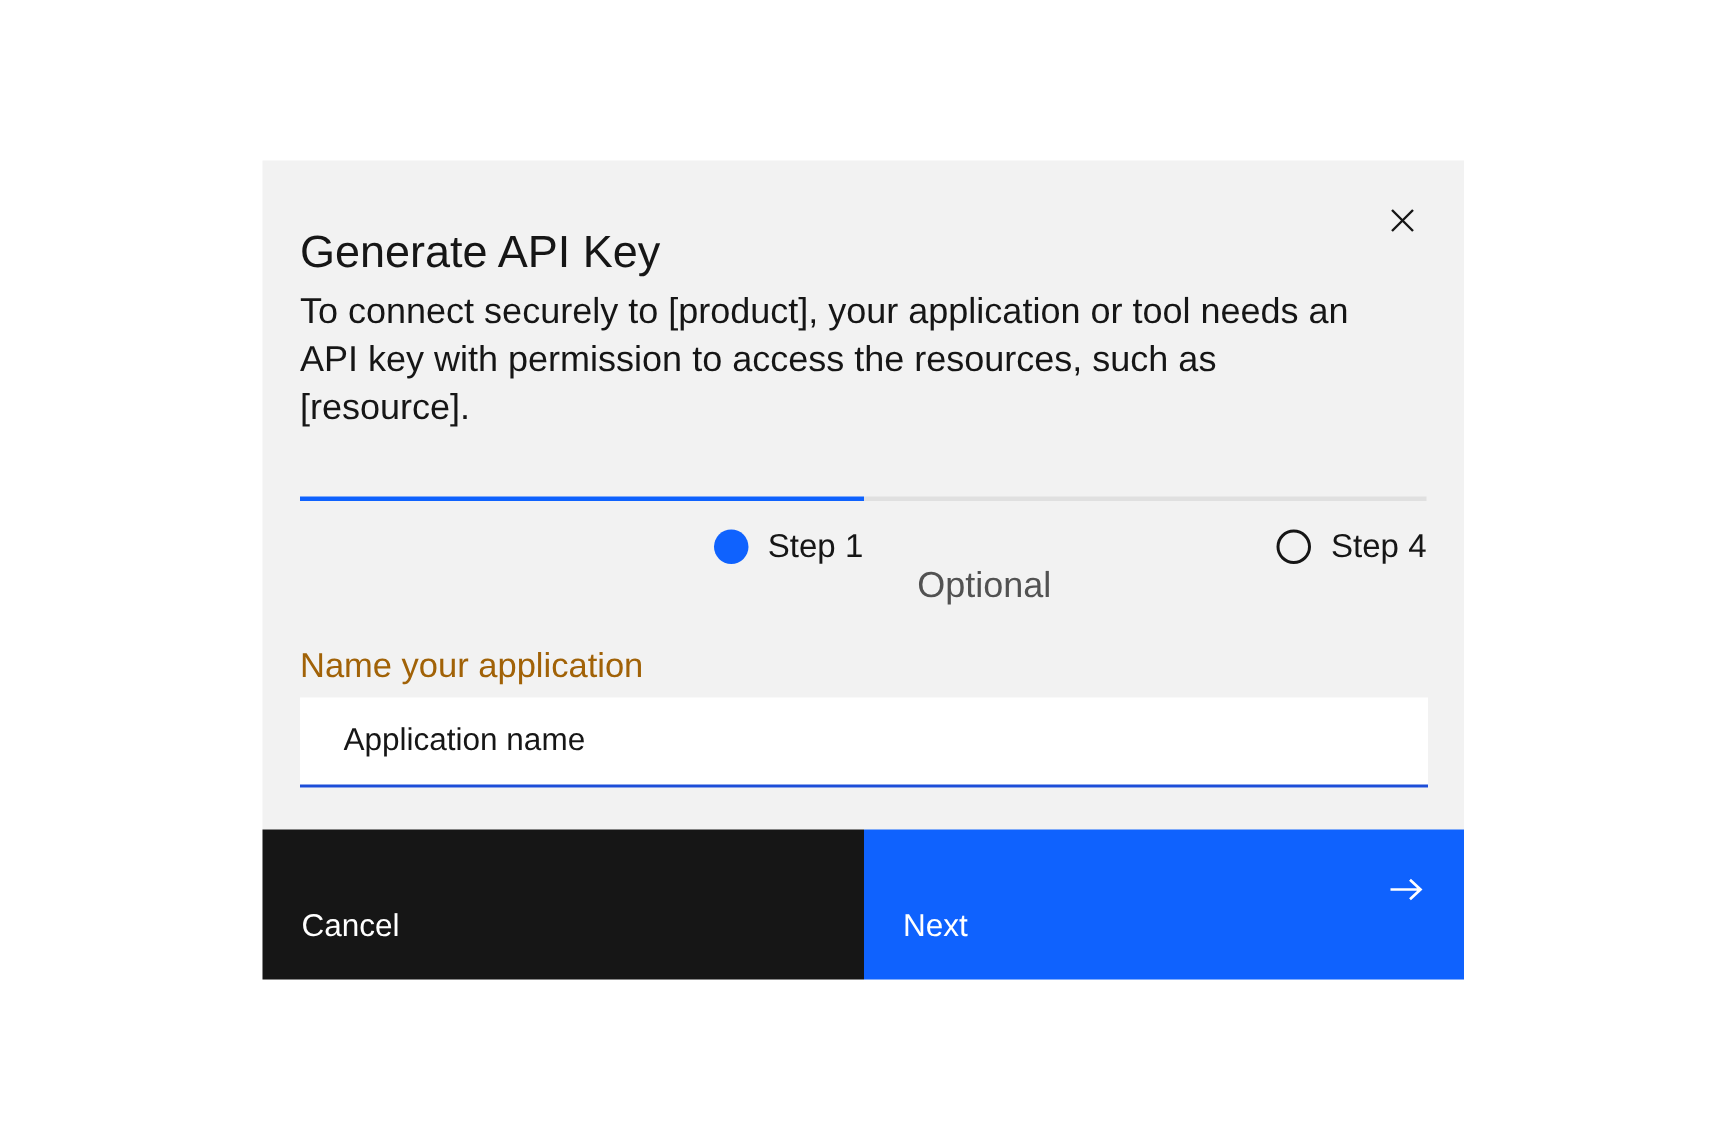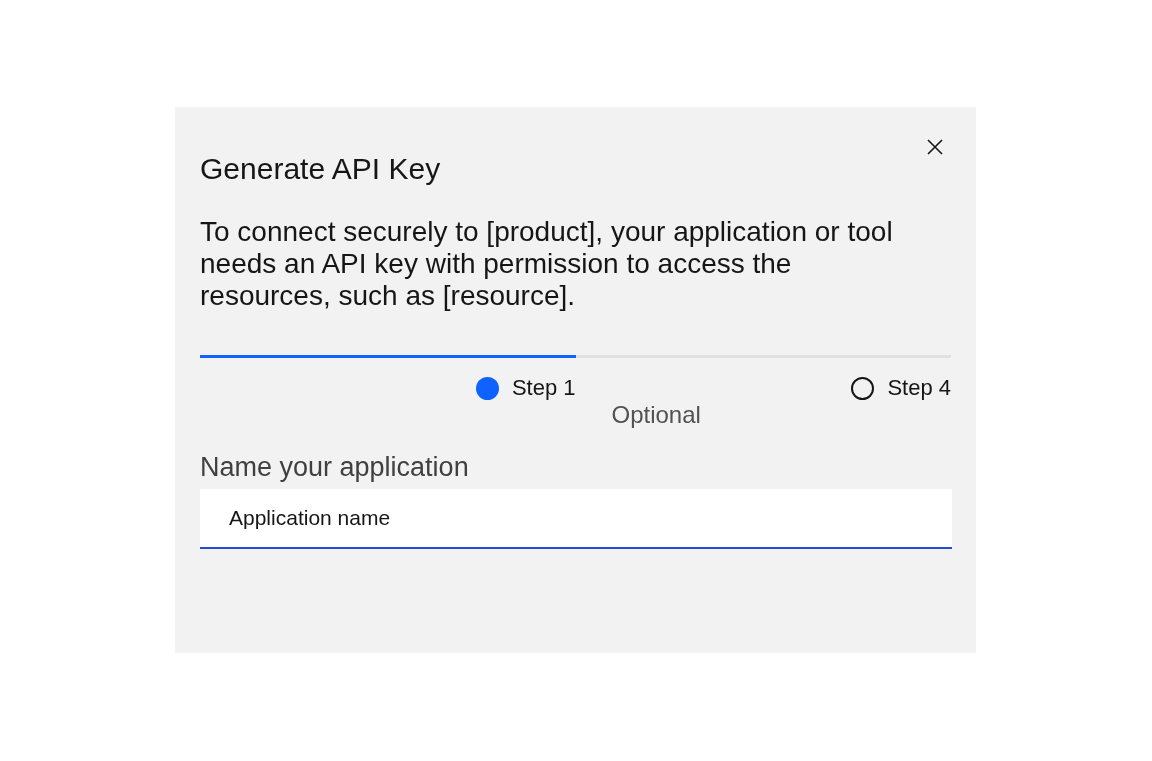--- a/index.html
+++ b/index.html
@@ -40,22 +40,22 @@
     padding: 43px 25px 0 25px;
   }
   .modal-title {
     font-size: 30px;
     line-height: 38px;
     font-weight: 400;
     color: #161616;
     letter-spacing: 0;
   }
   .modal-desc {
-    margin-top: 28px;
-    font-size: 28px;
+    margin-top: 4px;
+    font-size: 24px;
     line-height: 32px;
     font-weight: 400;
     color: #161616;
     max-width: 712px;
   }
   .progress {
     margin-top: 43px;
     display: flex;
   }
   .progress-step {
@@ -100,23 +100,23 @@
     margin-top: 2px;
     font-size: 24px;
     line-height: 24px;
     color: #525252;
   }
   .form-group {
     margin-top: 28px;
   }
   .form-label {
     display: block;
-    font-size: 27px;
+    font-size: 23px;
     line-height: 24px;
-    color: #404040;
+    color: #a16207;
   }
   .text-input {
     margin-top: 10px;
     width: 752px;
     height: 60px;
     background: #ffffff;
     border: none;
     border-bottom: 2px solid #1d4ed8;
     padding: 0 16px 0 29px;
     font-family: "Liberation Sans", "DejaVu Sans", sans-serif;
@@ -199,15 +199,28 @@
         </div>
 
       </div>
 
       <div class="form-group">
         <label class="form-label">Name your application</label>
         <input class="text-input" type="text" value="Application name" style="">
       </div>
     </div>
 
+    <div class="modal-footer">
+      <button class="btn btn-cancel">
+        <span>Cancel</span>
+      </button>
+      <button class="btn btn-next">
+        <span>Next</span>
+        <span class="arrow">
+          <svg width="24" height="16" viewBox="0 0 24 16">
+            <path d="M1 8 L21 8 M14 1.5 L21 8 L14 14.5" stroke="#ffffff" stroke-width="1.8" fill="none"></path>
+          </svg>
+        </span>
+      </button>
+    </div>
 
   </div>
 </div>
 
 </body></html>

